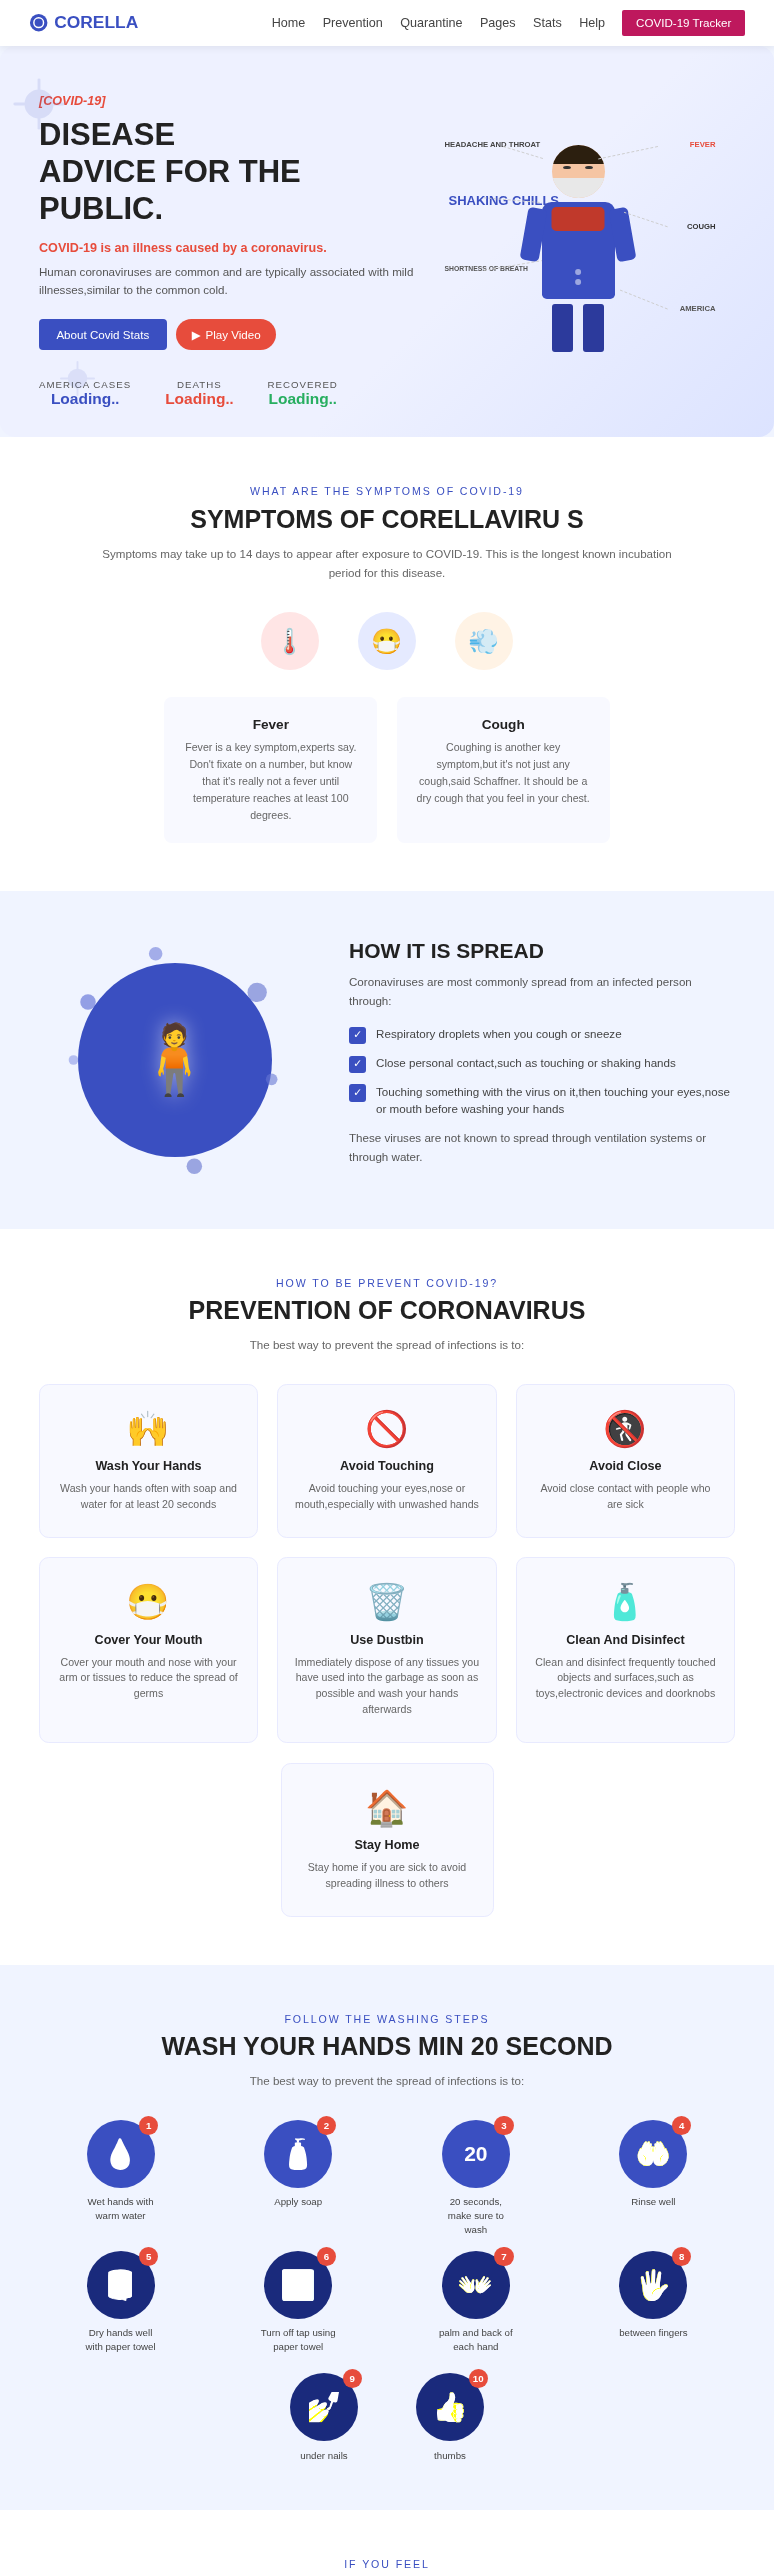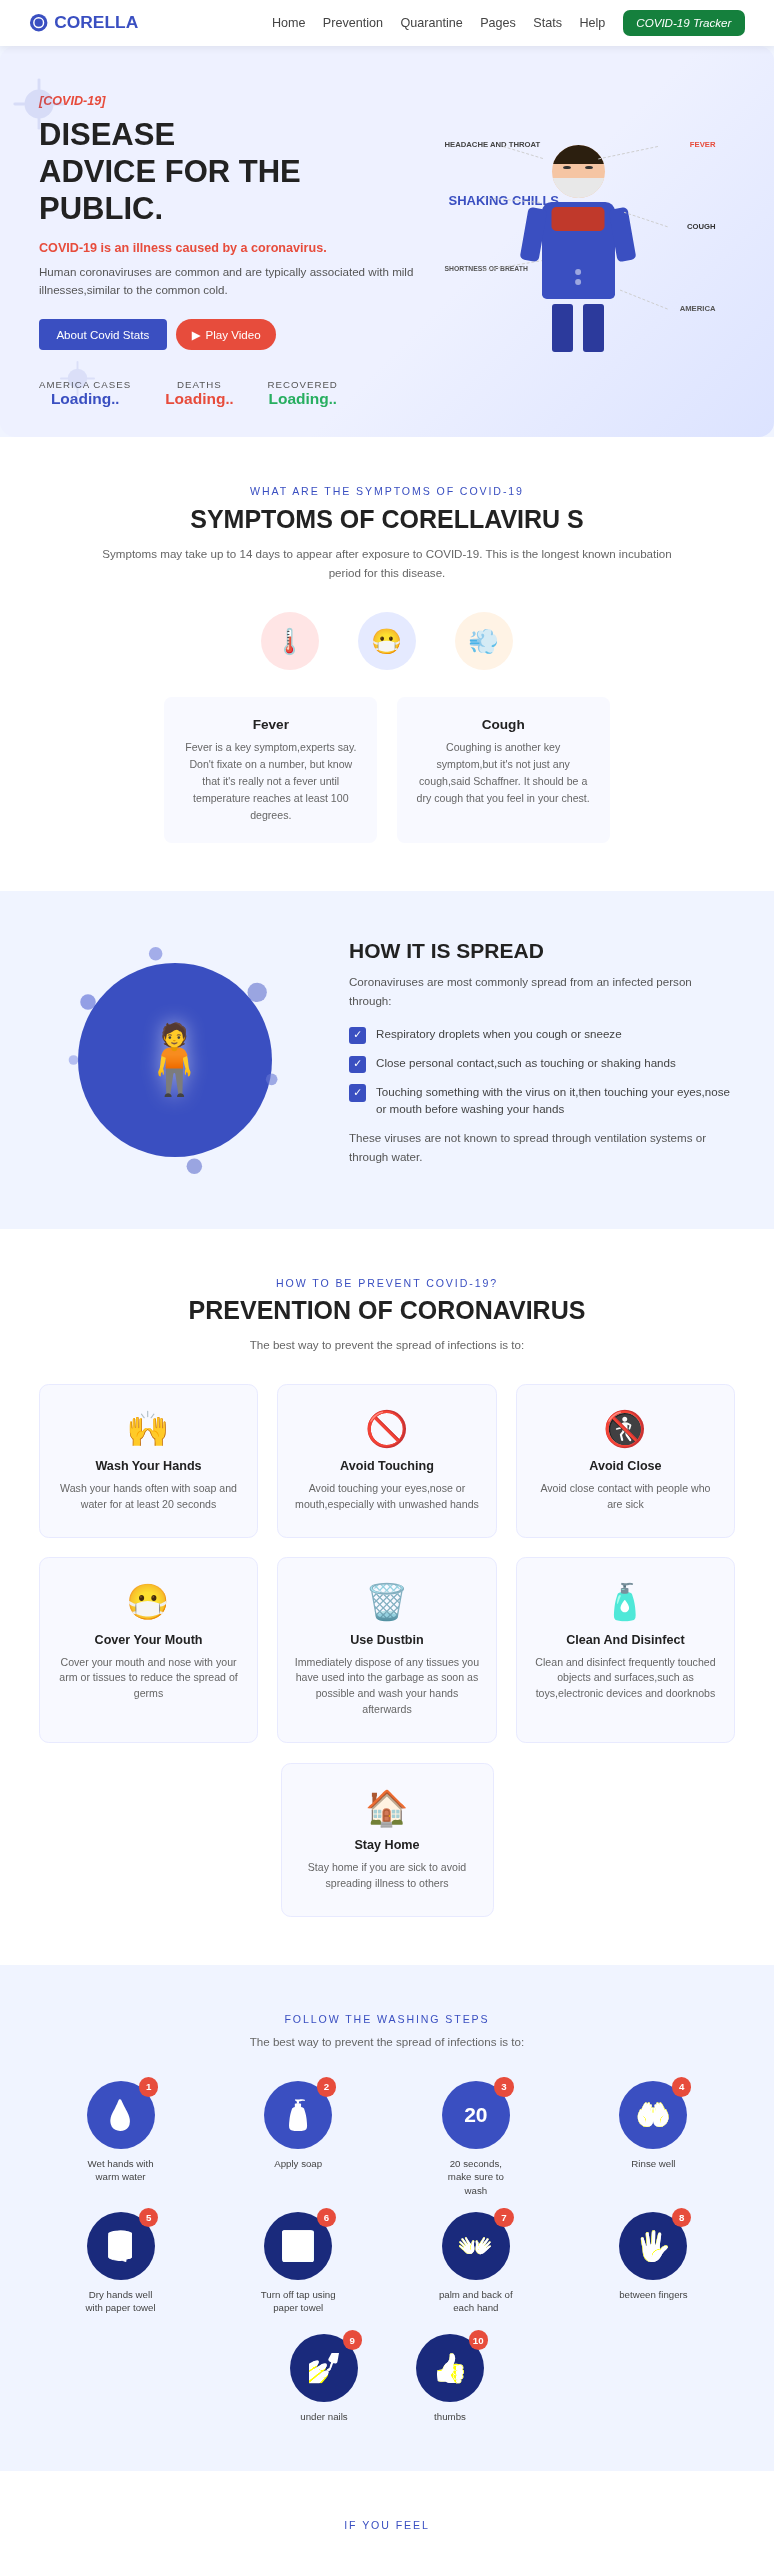--- a/index.html
+++ b/index.html
@@ -31,28 +31,27 @@
       font-size: 12.6px;
       align-items: center;
       color: #444;
     }
     .navbar-links a {
       text-decoration: none;
       color: #444;
       font-size: 12.6px;
     }
     .navbar-btn {
-      background: #15803d;
+      background: #be185d;
       color: #fff;
       border: none;
-      border-radius: 7px;
+      border-radius: 2px;
       padding: 6.8px 13.6px;
       font-size: 11.6px;
       cursor: pointer;
-      font-style: italic;
     }
 
     
     .hero {
       background: linear-gradient(135deg, #eef1ff 60%, #dce3ff 100%);
       padding: 48px 39px 29px 39px;
       display: flex;
       align-items: center;
       justify-content: space-between;
       min-height: 329px;
@@ -501,20 +500,21 @@
     <div class="prevention-card" style="max-width:213px;">
       <div class="prevention-icon">🏠</div>
       <h4>Stay Home</h4>
       <p>Stay home if you are sick to avoid spreading illness to others</p>
     </div>
   </div>
 </section>
 
 <section class="handwash-section">
   <p class="section-tag">Follow the washing steps</p>
+  <h2 class="section-title">WASH YOUR HANDS MIN 20 SECOND</h2>
   <p class="section-desc">The best way to prevent the spread of infections is to:</p>
 
   <div class="handwash-steps">
 
     <div class="handwash-step">
       <div class="step-circle">
         <span class="step-number">1</span>
         <span class="step-icon">💧</span>
       </div>
       <span class="step-label">Wet hands with warm water</span>

